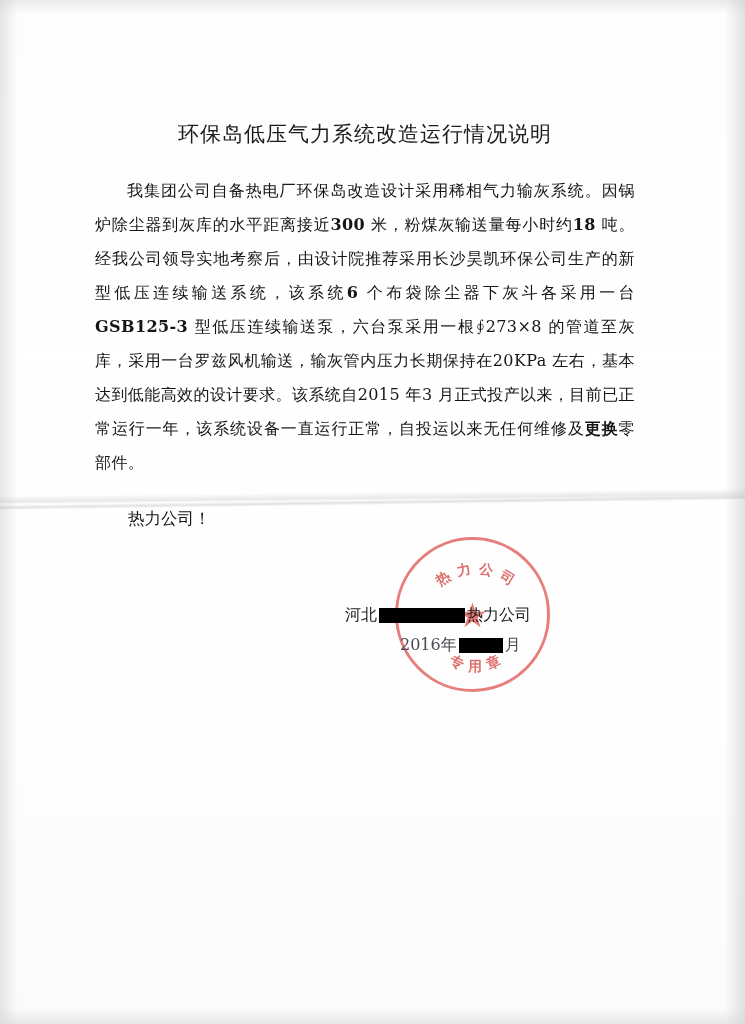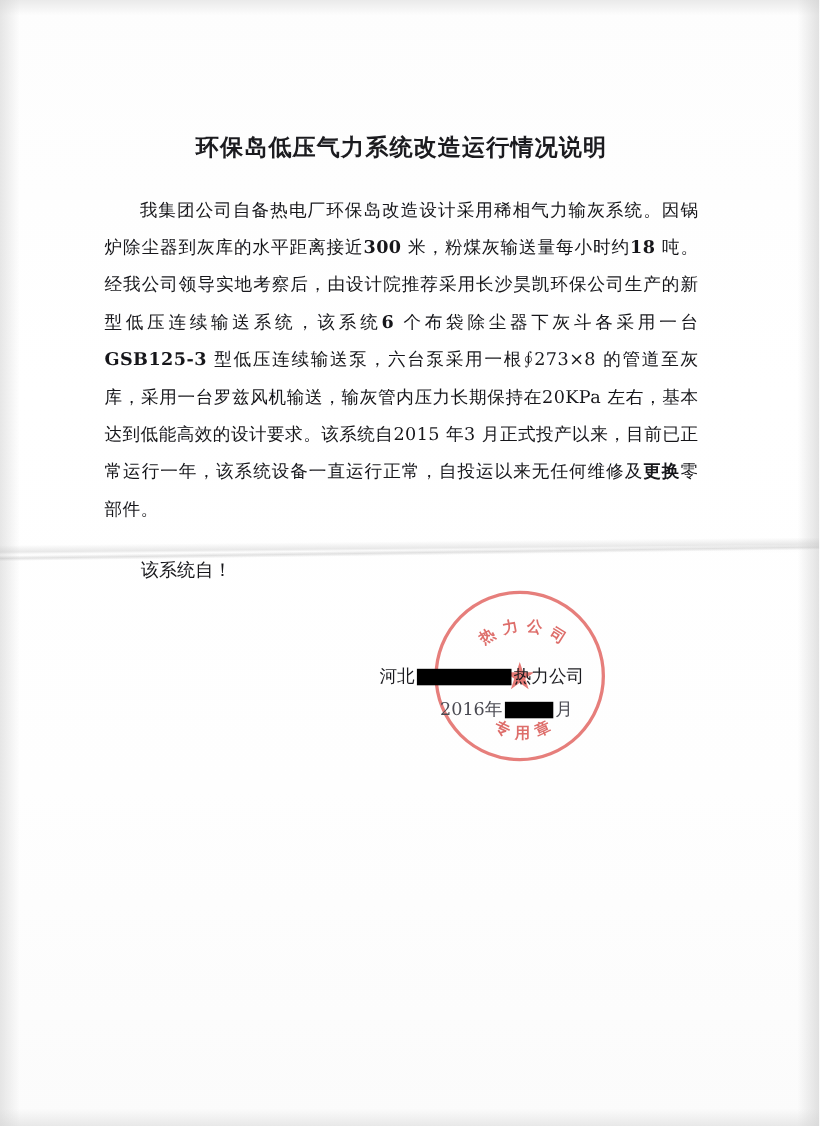--- a/index.html
+++ b/index.html
@@ -78,21 +78,21 @@
   .doc-body {
     position: absolute;
     left: 95px;
     top: 120px;
     width: 540px;
   }
 
   .doc-title {
     text-align: center;
     font-size: 21px;
-    font-weight: bold;
+    font-weight: normal;
     letter-spacing: 1px;
     color: #1b1b1f;
     margin: 0 0 26px 0;
     font-family: "DejaVu Serif", "Liberation Serif", serif;
   }
 
   .para {
     font-size: 16px;
     line-height: 34px;
     color: #16161a;
@@ -194,21 +194,21 @@
 <div id="page">
 
   <div class="edge-shade-top"></div>
   <div class="edge-shade-left"></div>
   <div class="edge-shade-right"></div>
   <div class="edge-shade-bottom"></div>
 
   <div class="doc-body">
     <h1 class="doc-title">环保岛低压气力系统改造运行情况说明</h1>
     <p class="para indent" id="para-1"><span>我集团公司自备热电厂环保岛改造设计采用稀相气力输灰系统。因锅炉除尘器到灰库的水平距离接近</span><span class="bold-inline">300</span><span> 米，粉煤灰输送量每小时约</span><span class="bold-inline">18</span><span> 吨。经我公司领导实地考察后，由设计院推荐采用长沙昊凯环保公司生产的新型低压连续输送系统，该系统</span><span class="bold-inline">6</span><span> 个布袋除尘器下灰斗各采用一台</span><span class="bold-inline">GSB125-3</span><span> 型低压连续输送泵，六台泵采用一根</span><span>∮273×8</span><span> 的管道至灰库，采用一台罗兹风机输送，输灰管内压力长期保持在</span><span>20KPa</span><span> 左右，基本达到低能高效的设计要求。该系统自</span><span>2015</span><span> 年</span><span>3</span><span> 月正式投产以来，目前已正常运行一年，该系统设备一直运行正常，自投运以来无任何维修及</span><span class="bold-inline">更换</span><span>零部件。</span></p>
-    <div class="closing">该系统自！</div>
+    <div class="closing">热力公司！</div>
   </div>
 
   <div class="paper-crease"></div>
   <div class="paper-crease2"></div>
 
   <div class="seal">
     <div class="seal-inner"></div>
     <svg class="seal-arc" viewBox="0 0 155 155">
       <defs>
         <path id="arcTop" d="M 22,82 A 56,56 0 0 1 133,82" fill="none"></path>

